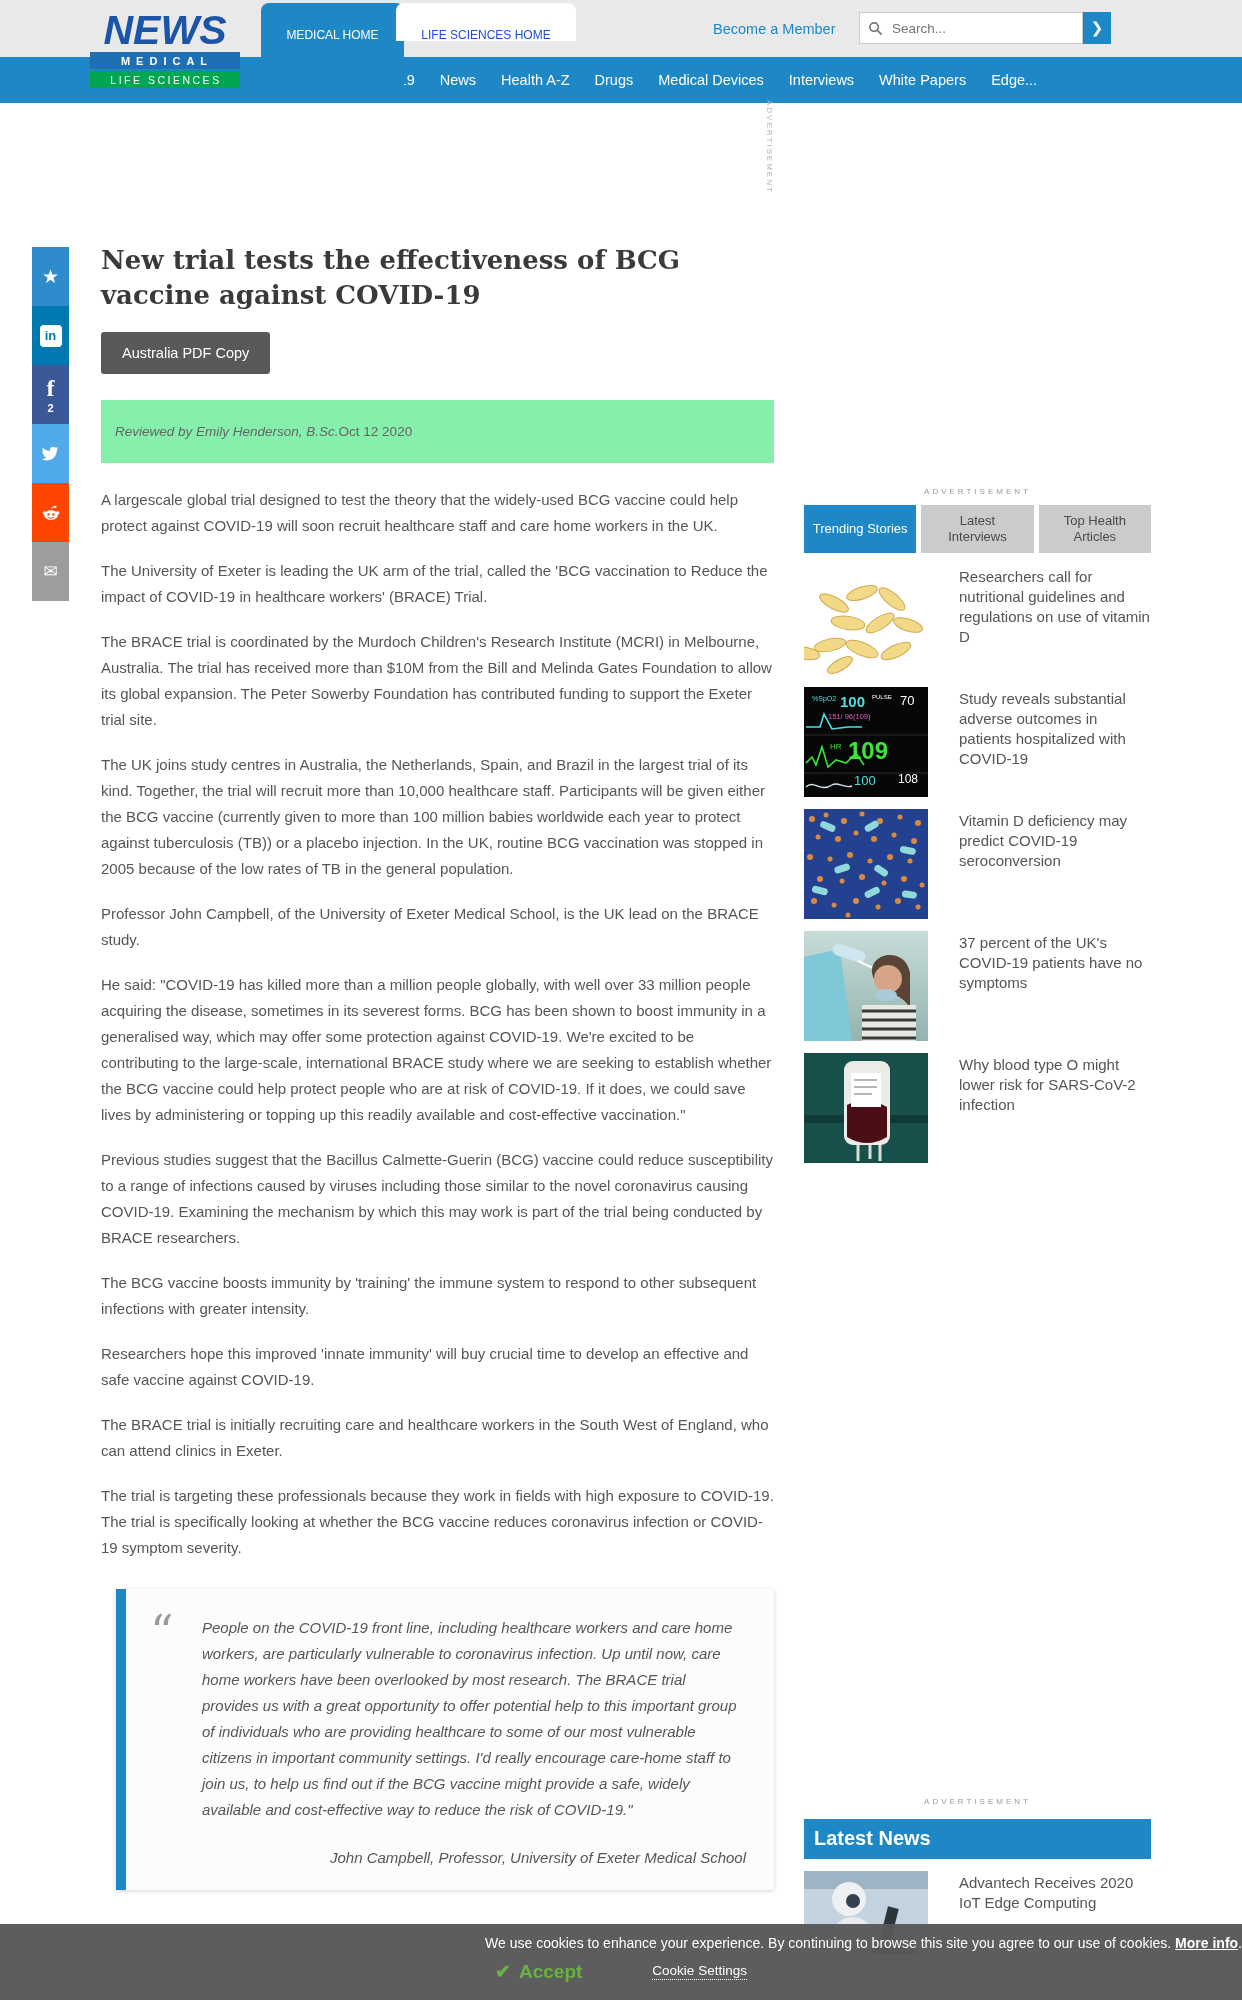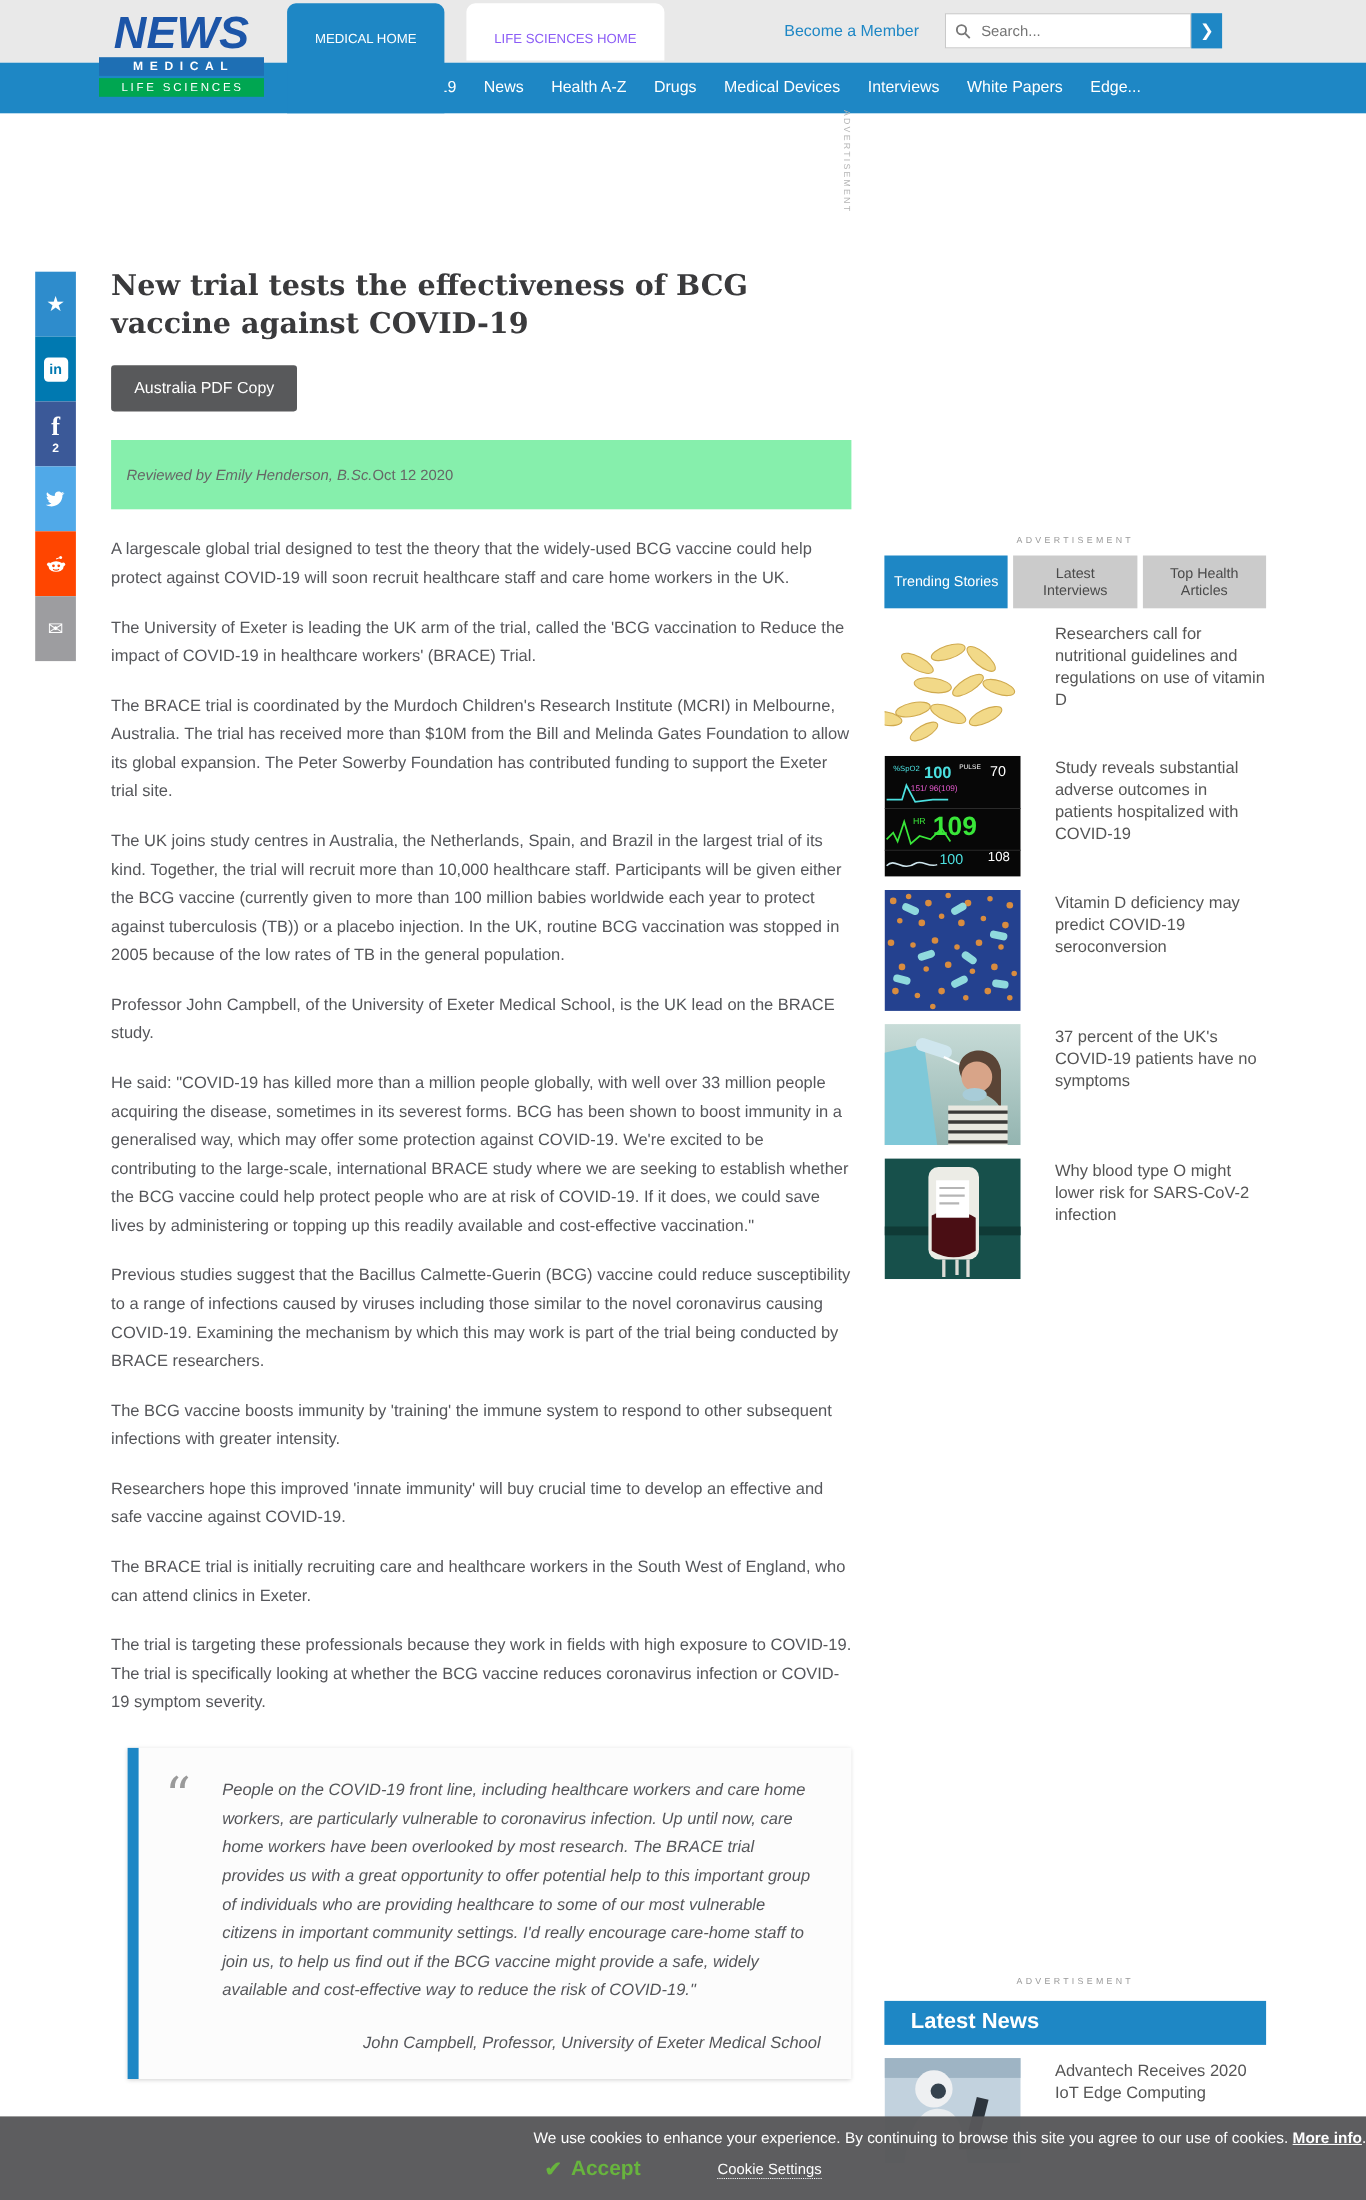--- a/index.html
+++ b/index.html
@@ -12,21 +12,21 @@
   .nav-items { position:absolute; left:285px; top:0; height:46px; display:flex; align-items:center; gap:25px; }
   .nav-link { color:#fff; font-size:14.5px; text-decoration:none; white-space:nowrap; cursor:pointer; }
 
   .logo { position:absolute; left:90px; top:10px; width:150px; z-index:6; text-align:center; }
   .logo-news { font-size:41px; font-weight:bold; font-style:italic; color:#1c55a8; line-height:40px; letter-spacing:0px; font-family:"Liberation Sans",sans-serif; }
   .logo-medical { background:#1e6fb4; color:#fff; font-size:11px; font-weight:bold; letter-spacing:6px; padding:3px 0 2px 4px; margin-top:2px; }
   .logo-life { background:#00a651; color:#fff; font-size:10.5px; font-weight:normal; letter-spacing:2.5px; padding:3px 0 2px 2px; margin-top:2px; }
 
   .tab { position:absolute; top:3px; border-radius:8px 8px 0 0; text-align:center; font-size:12px; padding-top:25px; cursor:pointer; }
   .tab-medical { left:261px; width:143px; height:100px; background:#1e87c5; color:#fff; }
-  .tab-life { left:424px; width:180px; height:52px; background:#fff; color:#8b5cf6; z-index:2; }
+  .tab-life { left:396px; width:180px; height:38px; background:#fff; color:#1d4ed8; z-index:2; }
 
   .member-link { position:absolute; left:713px; top:21px; color:#1e87c5; font-size:14.5px; text-decoration:none; cursor:pointer; }
 
   .searchwrap { position:absolute; left:859px; top:12px; width:252px; height:32px; display:flex; }
   .searchbox { width:266px; height:32px; background:#fff; border:1px solid #c9c9c9; display:flex; align-items:center; padding:0 8px; }
   .searchbox input { border:none; outline:none; flex:1; font-size:13.5px; color:#555; font-family:"Liberation Sans",sans-serif; background:transparent; }
   .search-icon { width:15px; height:15px; margin-right:7px; flex:none; }
   .search-btn { width:31px; height:32px; background:#1e87c5; color:#fff; border:none; font-size:15px; cursor:pointer; }
 
   .ad-vert { position:absolute; left:765px; top:100px; writing-mode:vertical-rl; font-size:8px; letter-spacing:2px; color:#b3b3b3; }
@@ -63,21 +63,21 @@
   .ad-label { font-size:8px; letter-spacing:3px; color:#999; text-align:center; margin-bottom:9px; }
   .sb-tabs { display:flex; gap:5px; margin-bottom:12px; }
   .sb-tab { flex:1; height:48px; display:flex; align-items:center; justify-content:center; text-align:center; font-size:13px; line-height:16px; background:#cbcbcb; color:#4a4a4a; padding:0 8px; cursor:pointer; }
   .sb-tab.active { background:#1e87c5; color:#fff; }
   .sb-item { display:flex; margin-bottom:12px; text-decoration:none; cursor:pointer; }
   .sb-thumb { width:124px; height:110px; flex:none; margin-right:31px; overflow:hidden; }
   .sb-thumb svg { display:block; }
   .sb-title { font-size:15px; line-height:20px; color:#555; padding-top:2px; }
 
   .latest { position:absolute; left:804px; top:1797px; width:347px; }
-  .latest-banner { background:#1e87c5; color:#fff; font-size:20px; font-weight:bold; padding:8px 0 9px 24px; margin-top:13px; }
+  .latest-banner { background:#1e87c5; color:#fff; font-size:20px; font-weight:bold; padding:8px 0 9px 10px; margin-top:13px; }
   .latest .sb-item { margin-top:12px; }
   .latest .sb-thumb { height:96px; }
 
   
   .cookiebar { position:absolute; left:0; bottom:0; width:1242px; height:76px; background:rgba(88,88,90,0.97); z-index:10; color:#fff; text-align:center; }
   .cookie-msg { margin-top:11px; font-size:14px;text-align:right; }
   .cookie-more { color:#fff; font-weight:bold; text-decoration:underline; cursor:pointer; }
   .cookie-actions { margin-top:9px; display:flex; justify-content:center; align-items:center; gap:70px; }
   .accept-btn { color:#68b43e; font-size:19px; font-weight:bold; cursor:pointer; display:flex; align-items:center; gap:8px; }
   .cookie-settings { color:#fff; font-size:13.5px; border-bottom:1px dotted #fff; padding-bottom:1px; cursor:pointer; }

